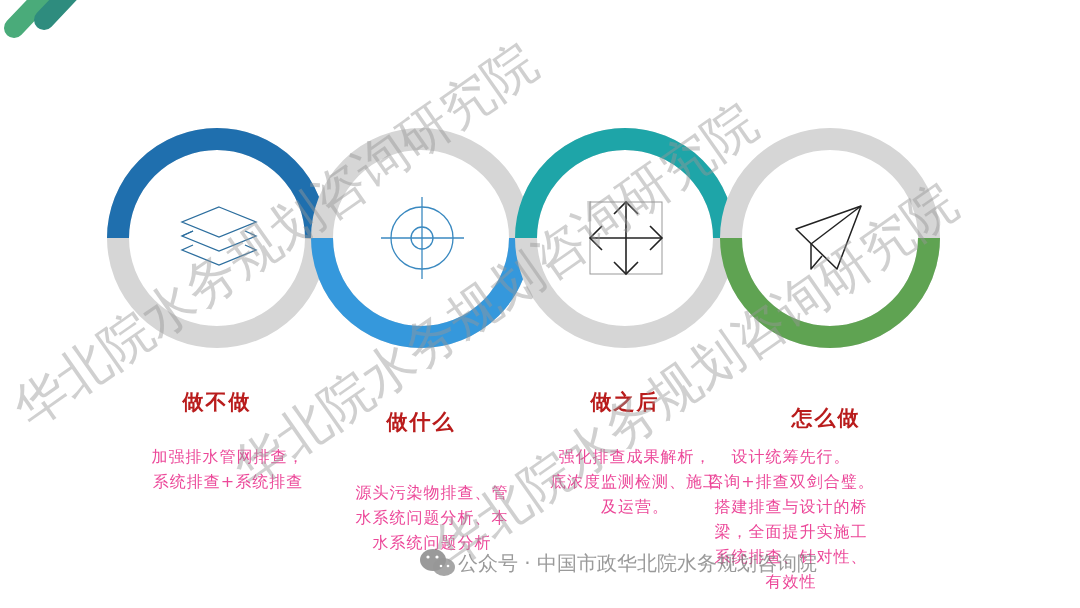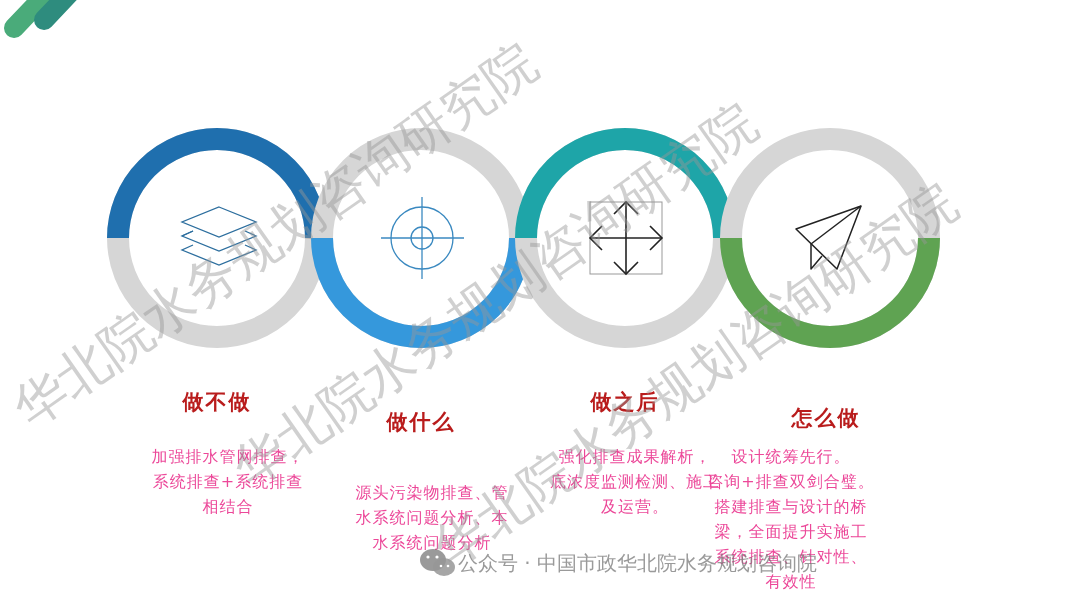--- a/index.html
+++ b/index.html
@@ -97,21 +97,20 @@
 </svg>
 
 <div class="step-title" style="left:217px;">做不做</div>
 <div class="step-title" style="left:421px;margin-top:20px;">做什么</div>
 <div class="step-title" style="left:625px;">做之后</div>
 <div class="step-title" style="left:826px;margin-top:16px;">怎么做</div>
 
 <div class="step-desc" style="left:228px;">
   <div>加强排水管网排查，</div>
   <div>系统排查+系统排查</div>
-  <div>相结合</div>
 </div>
 <div class="step-desc" style="left:432px;margin-top:36px;">
   <div>源头污染物排查、管</div>
   <div>水系统问题分析、本</div>
   <div>水系统问题分析</div>
 </div>
 <div class="step-desc" style="left:635px;text-align:center;">
   <div>强化排查成果解析，</div>
   <div>底浓度监测检测、施工</div>
   <div>及运营。</div>

